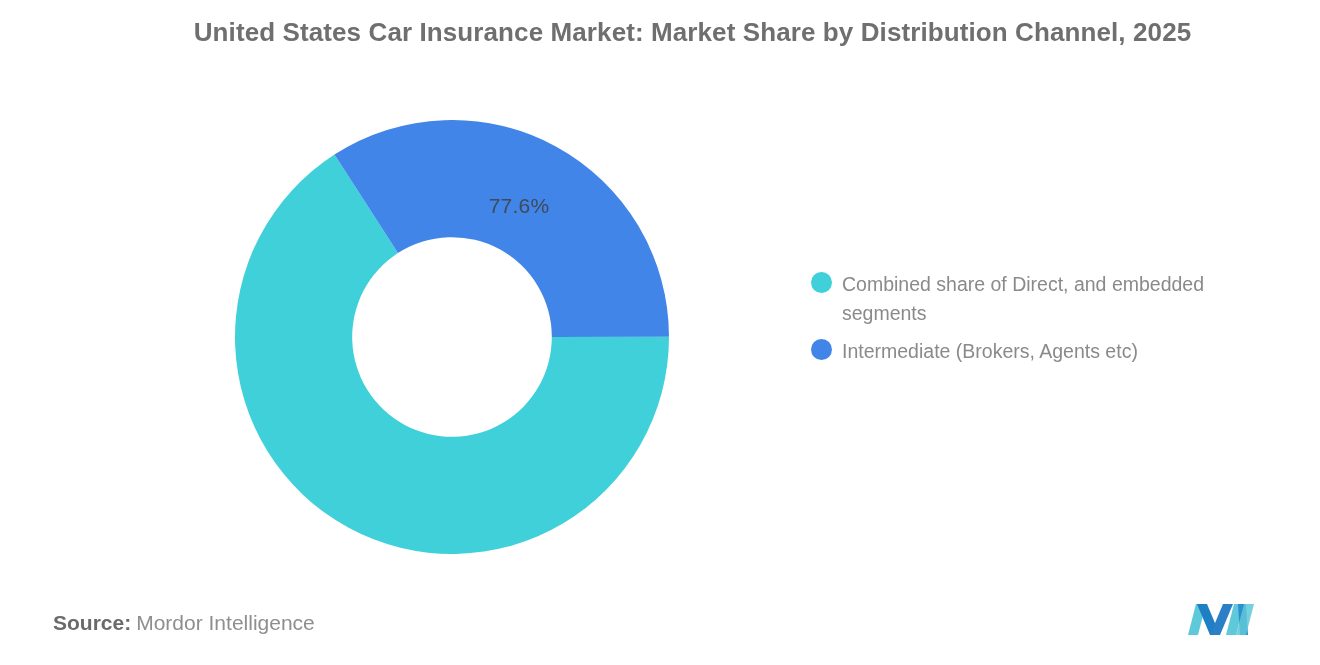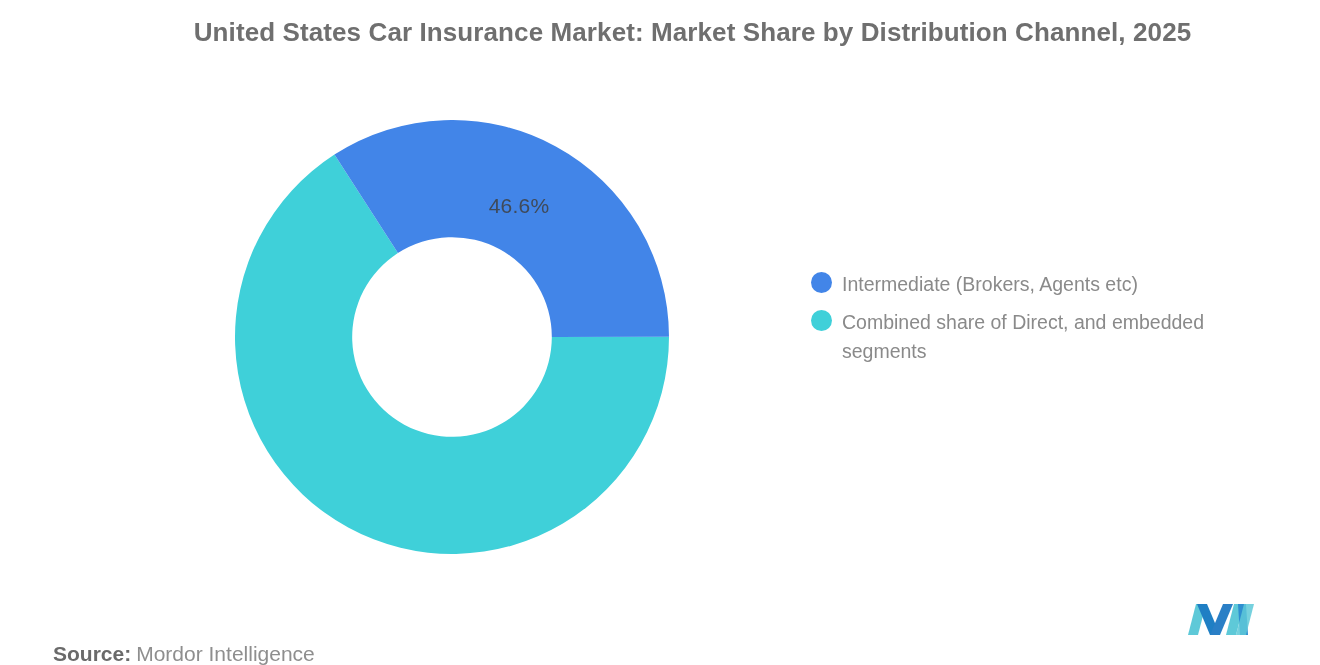--- a/index.html
+++ b/index.html
@@ -81,21 +81,20 @@
   }
 
   
   #source-line {
     position: absolute;
     left: 53px;
     top: 611px;
     font-size: 21px;
     color: #8e8e8e;
     white-space: nowrap;
-    margin-top: 31px;
   }
   #source-line .src-key {
     font-weight: 700;
     color: #6a6a6a;
     margin-right: 5px;
   }
 
   #brand-logo {
     position: absolute;
     left: 1186px;
@@ -112,32 +111,32 @@
 
 <div id="donut-wrap">
   <svg id="donut-svg" viewBox="0 0 434 434">
 
     <path id="slice-path-combined" fill="#3fd0d9" d="M 433.99994711841805 216.84850543323302 A 217 217 0 1 1 99.44931836864559 34.59704704143641 L 162.92668644957698 133.09464163906074 A 99.82000000000001 99.82000000000001 0 1 0 316.8199756744723 216.9303124992872 Z"></path>
 
     <path id="slice-path-intermediate" fill="#4285e8" d="M 99.44931836864548 34.5970470414365 A 217 217 0 0 1 433.99994711841805 216.84850543323302 L 316.8199756744723 216.9303124992872 A 99.82000000000001 99.82000000000001 0 0 0 162.92668644957692 133.0946416390608 Z"></path>
   </svg>
 </div>
 
-<div id="slice-label-intermediate" style="color: rgb(63, 74, 90);">46.6%</div>
+<div id="slice-label-intermediate" style="color: rgb(63, 74, 90);">77.6%</div>
 
 <div id="legend">
 
   <div class="legend-item">
-    <span class="legend-swatch" id="legend-swatch-0" style="background: rgb(66, 133, 232);"></span>
-    <span class="legend-label">Intermediate (Brokers, Agents etc)</span>
+    <span class="legend-swatch" id="legend-swatch-1" style="background: rgb(63, 208, 217);"></span>
+    <span class="legend-label">Combined share of Direct, and embedded segments</span>
   </div>
 
   <div class="legend-item">
-    <span class="legend-swatch" id="legend-swatch-1" style="background: rgb(63, 208, 217);"></span>
-    <span class="legend-label">Combined share of Direct, and embedded segments</span>
+    <span class="legend-swatch" id="legend-swatch-0" style="background: rgb(66, 133, 232);"></span>
+    <span class="legend-label">Intermediate (Brokers, Agents etc)</span>
   </div>
 
 </div>
 
 <div id="source-line">
   <span class="src-key">Source:</span><span class="src-val">Mordor Intelligence</span>
 </div>
 
 <div id="brand-logo">
   <svg viewBox="0 0 70 40" width="70" height="40" aria-hidden="true">

